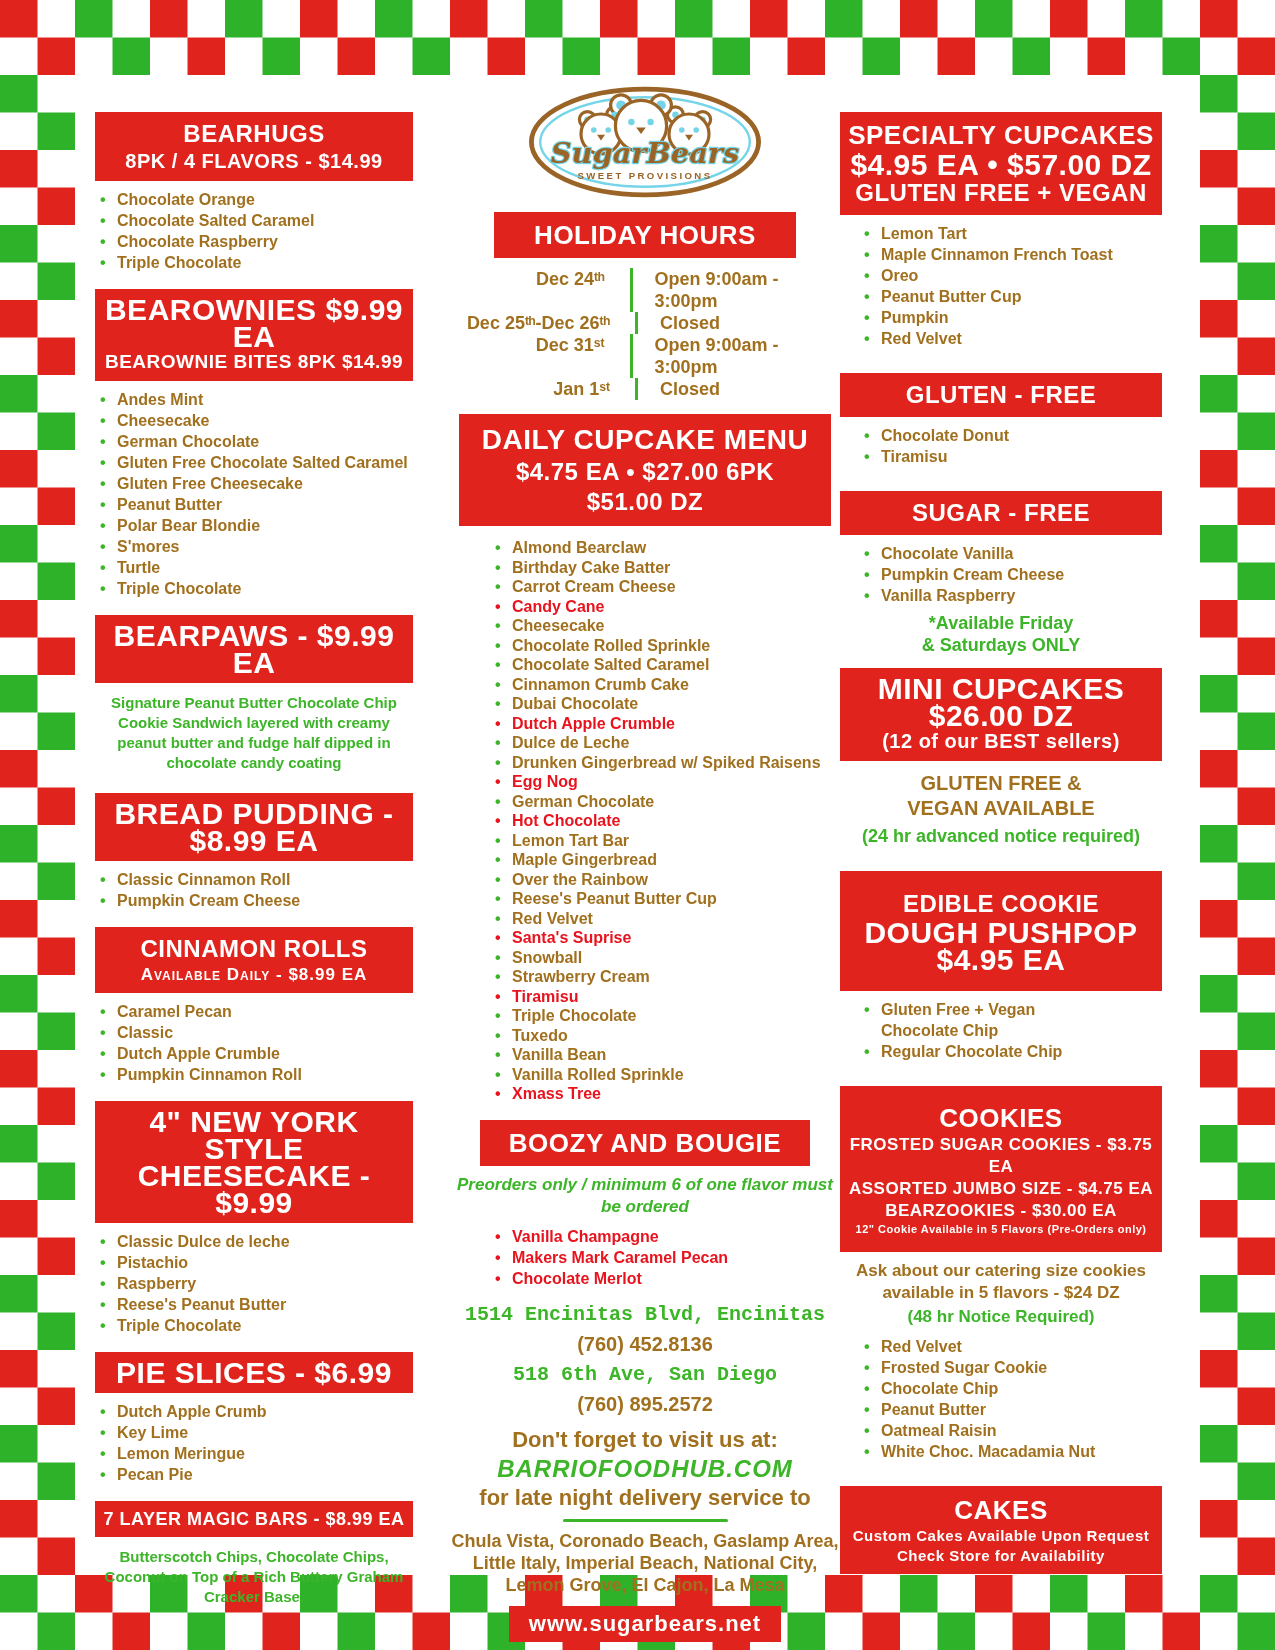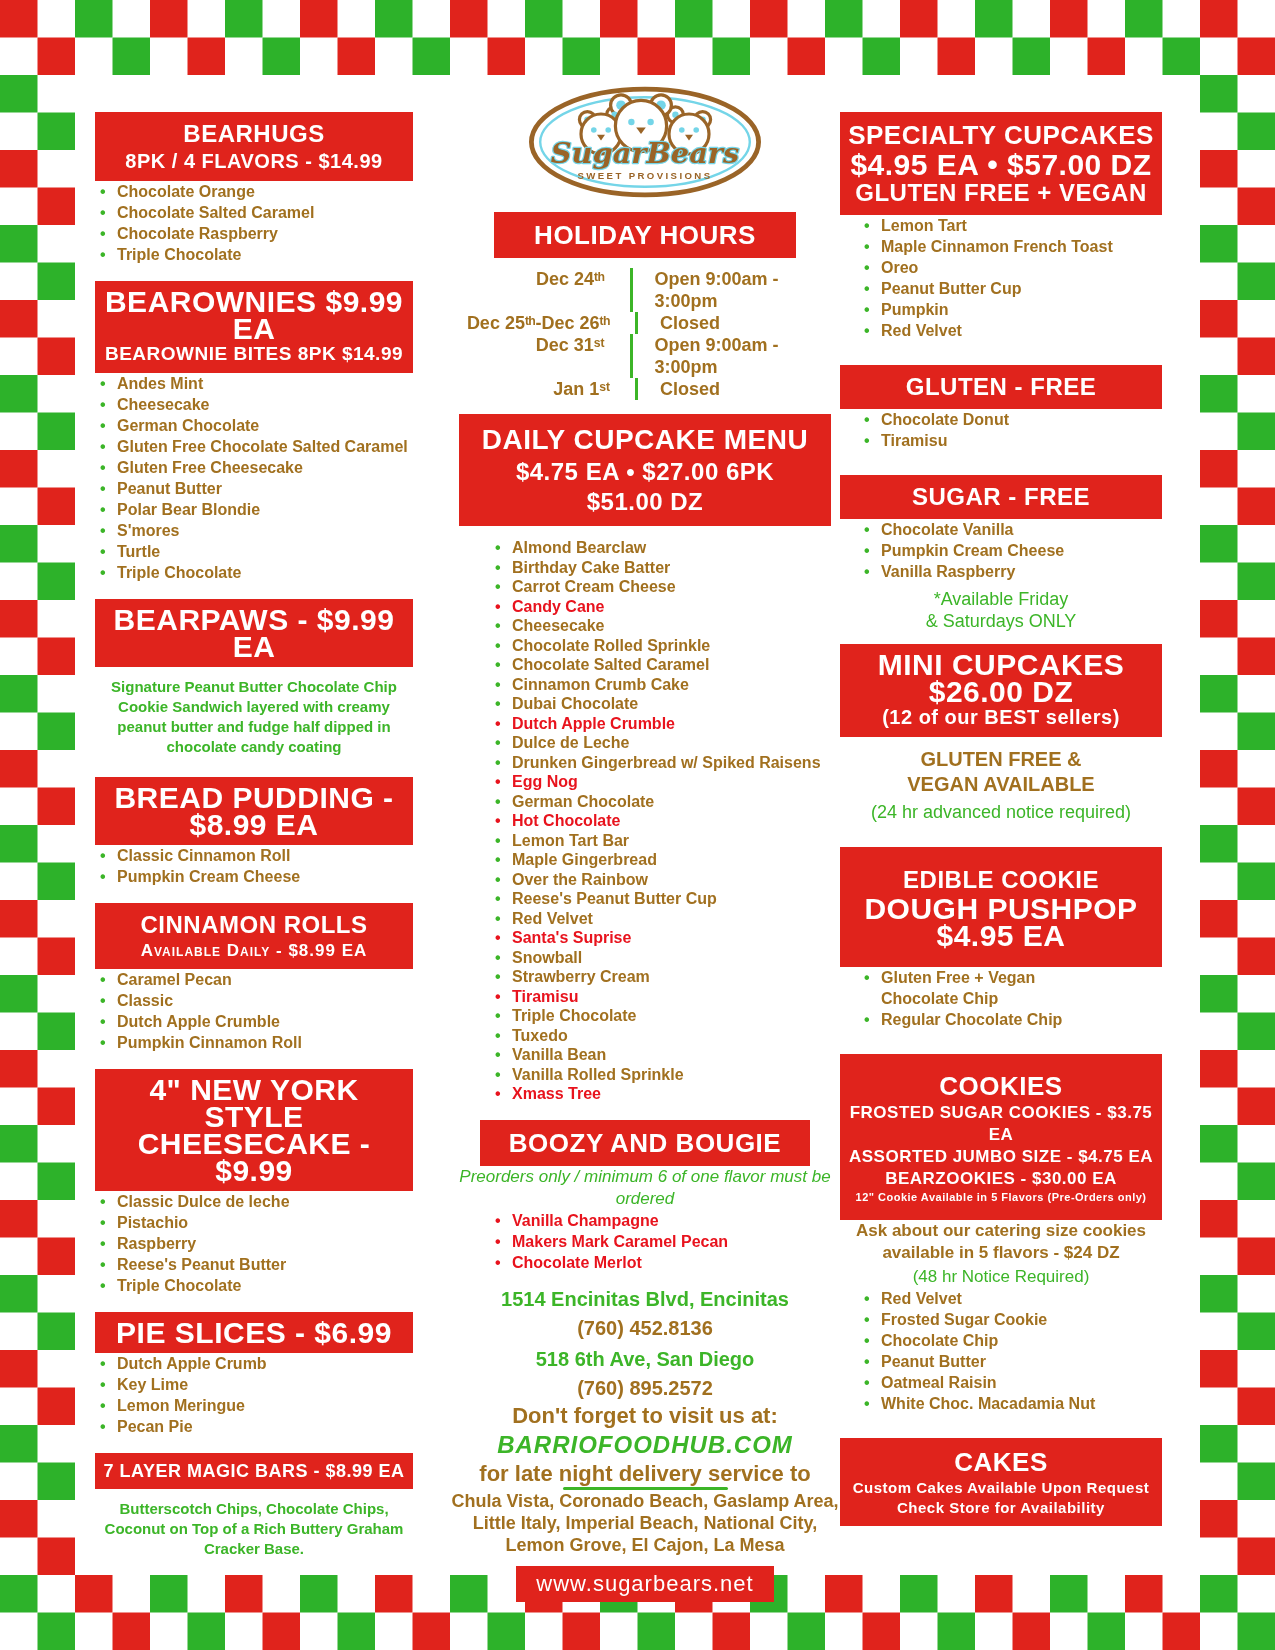--- a/index.html
+++ b/index.html
@@ -38,42 +38,42 @@
          font-size:16px; line-height:21px; text-align:left; }
   .bullet{ color:var(--text-green); width:17px; min-width:17px; }
   .item-red .bullet, .item-red .item-text{ color:var(--text-red); }
 
   .col-right .list{ align-self:flex-start; margin-left:44px; padding-left:0; }
   .col-mid .list{ align-self:flex-start; margin-left:45px; padding-left:0; text-align:left; }
   .list-daily .item{ font-size:16px; line-height:19.5px; }
 
   .desc{ color:var(--text-green); font-weight:bold; font-size:15px; line-height:20px; text-align:center; }
   .note-brown{ color:var(--brown); font-weight:bold; text-align:center; }
-  .note-green{ color:var(--text-green); font-weight:normal; text-align:center; }
+  .note-green{ color:var(--text-green); font-weight:bold; text-align:center; }
 
   .hours{ display:flex; flex-direction:column; }
   .hrow{ display:flex; }
   .hdate{ width:172px; text-align:right; padding-right:12px; color:var(--brown);
           font-weight:bold; font-size:18px; line-height:22px; }
   .hval{ border-left:3px solid var(--text-green); padding-left:22px; text-align:left;
          color:var(--brown); font-weight:bold; font-size:18px; line-height:22px;margin-left:13px; }
 
-  .addr{ color:var(--text-green); font-weight:bold; font-size:20px; line-height:24px; }
+  .addr{ color:var(--text-green); font-weight:bold; font-size:20px; line-height:24px;font-family:Liberation Mono, monospace; }
   .phone{ color:var(--brown); font-weight:bold; font-size:20px; line-height:30px; }
   .visit{ color:var(--brown); font-weight:bold; font-size:22px; line-height:26px; }
   .site{ color:var(--text-green); font-weight:bold; font-size:24px; line-height:28px; letter-spacing:1px;font-style:italic; }
   .cities{ color:var(--brown); font-weight:bold; font-size:18px; line-height:22px; }
   .divider{ width:165px; height:3px; background:var(--text-green); border-radius:2px; }
-  .web-banner{ background:var(--red); color:#fff; font-weight:normal; font-size:22px;
+  .web-banner{ background:var(--red); color:#fff; font-weight:bold; font-size:22px;
                padding:5px 20px; letter-spacing:1px; }
 
   .logo-wrap{ display:flex; justify-content:center; }
 
   
-  .mb2{margin-bottom:2px}.mb4{margin-bottom:4px}.mb6{margin-bottom:6px}.mb8{}
+  .mb2{margin-bottom:2px}.mb4{margin-bottom:4px}.mb6{margin-bottom:6px}.mb8{margin-bottom:8px}
   .mb10{margin-bottom:10px}.mb12{margin-bottom:12px}.mb14{margin-bottom:14px}.mb16{margin-bottom:16px}.mb20{margin-bottom:20px}.mb24{margin-bottom:24px}
 </style>
 </head>
 <body>
 
 <div class="page">
 
   <svg class="checker" width="1275" height="1650" aria-hidden="true">
     <defs>
       <pattern id="checkerPat" width="150" height="150" patternUnits="userSpaceOnUse">

